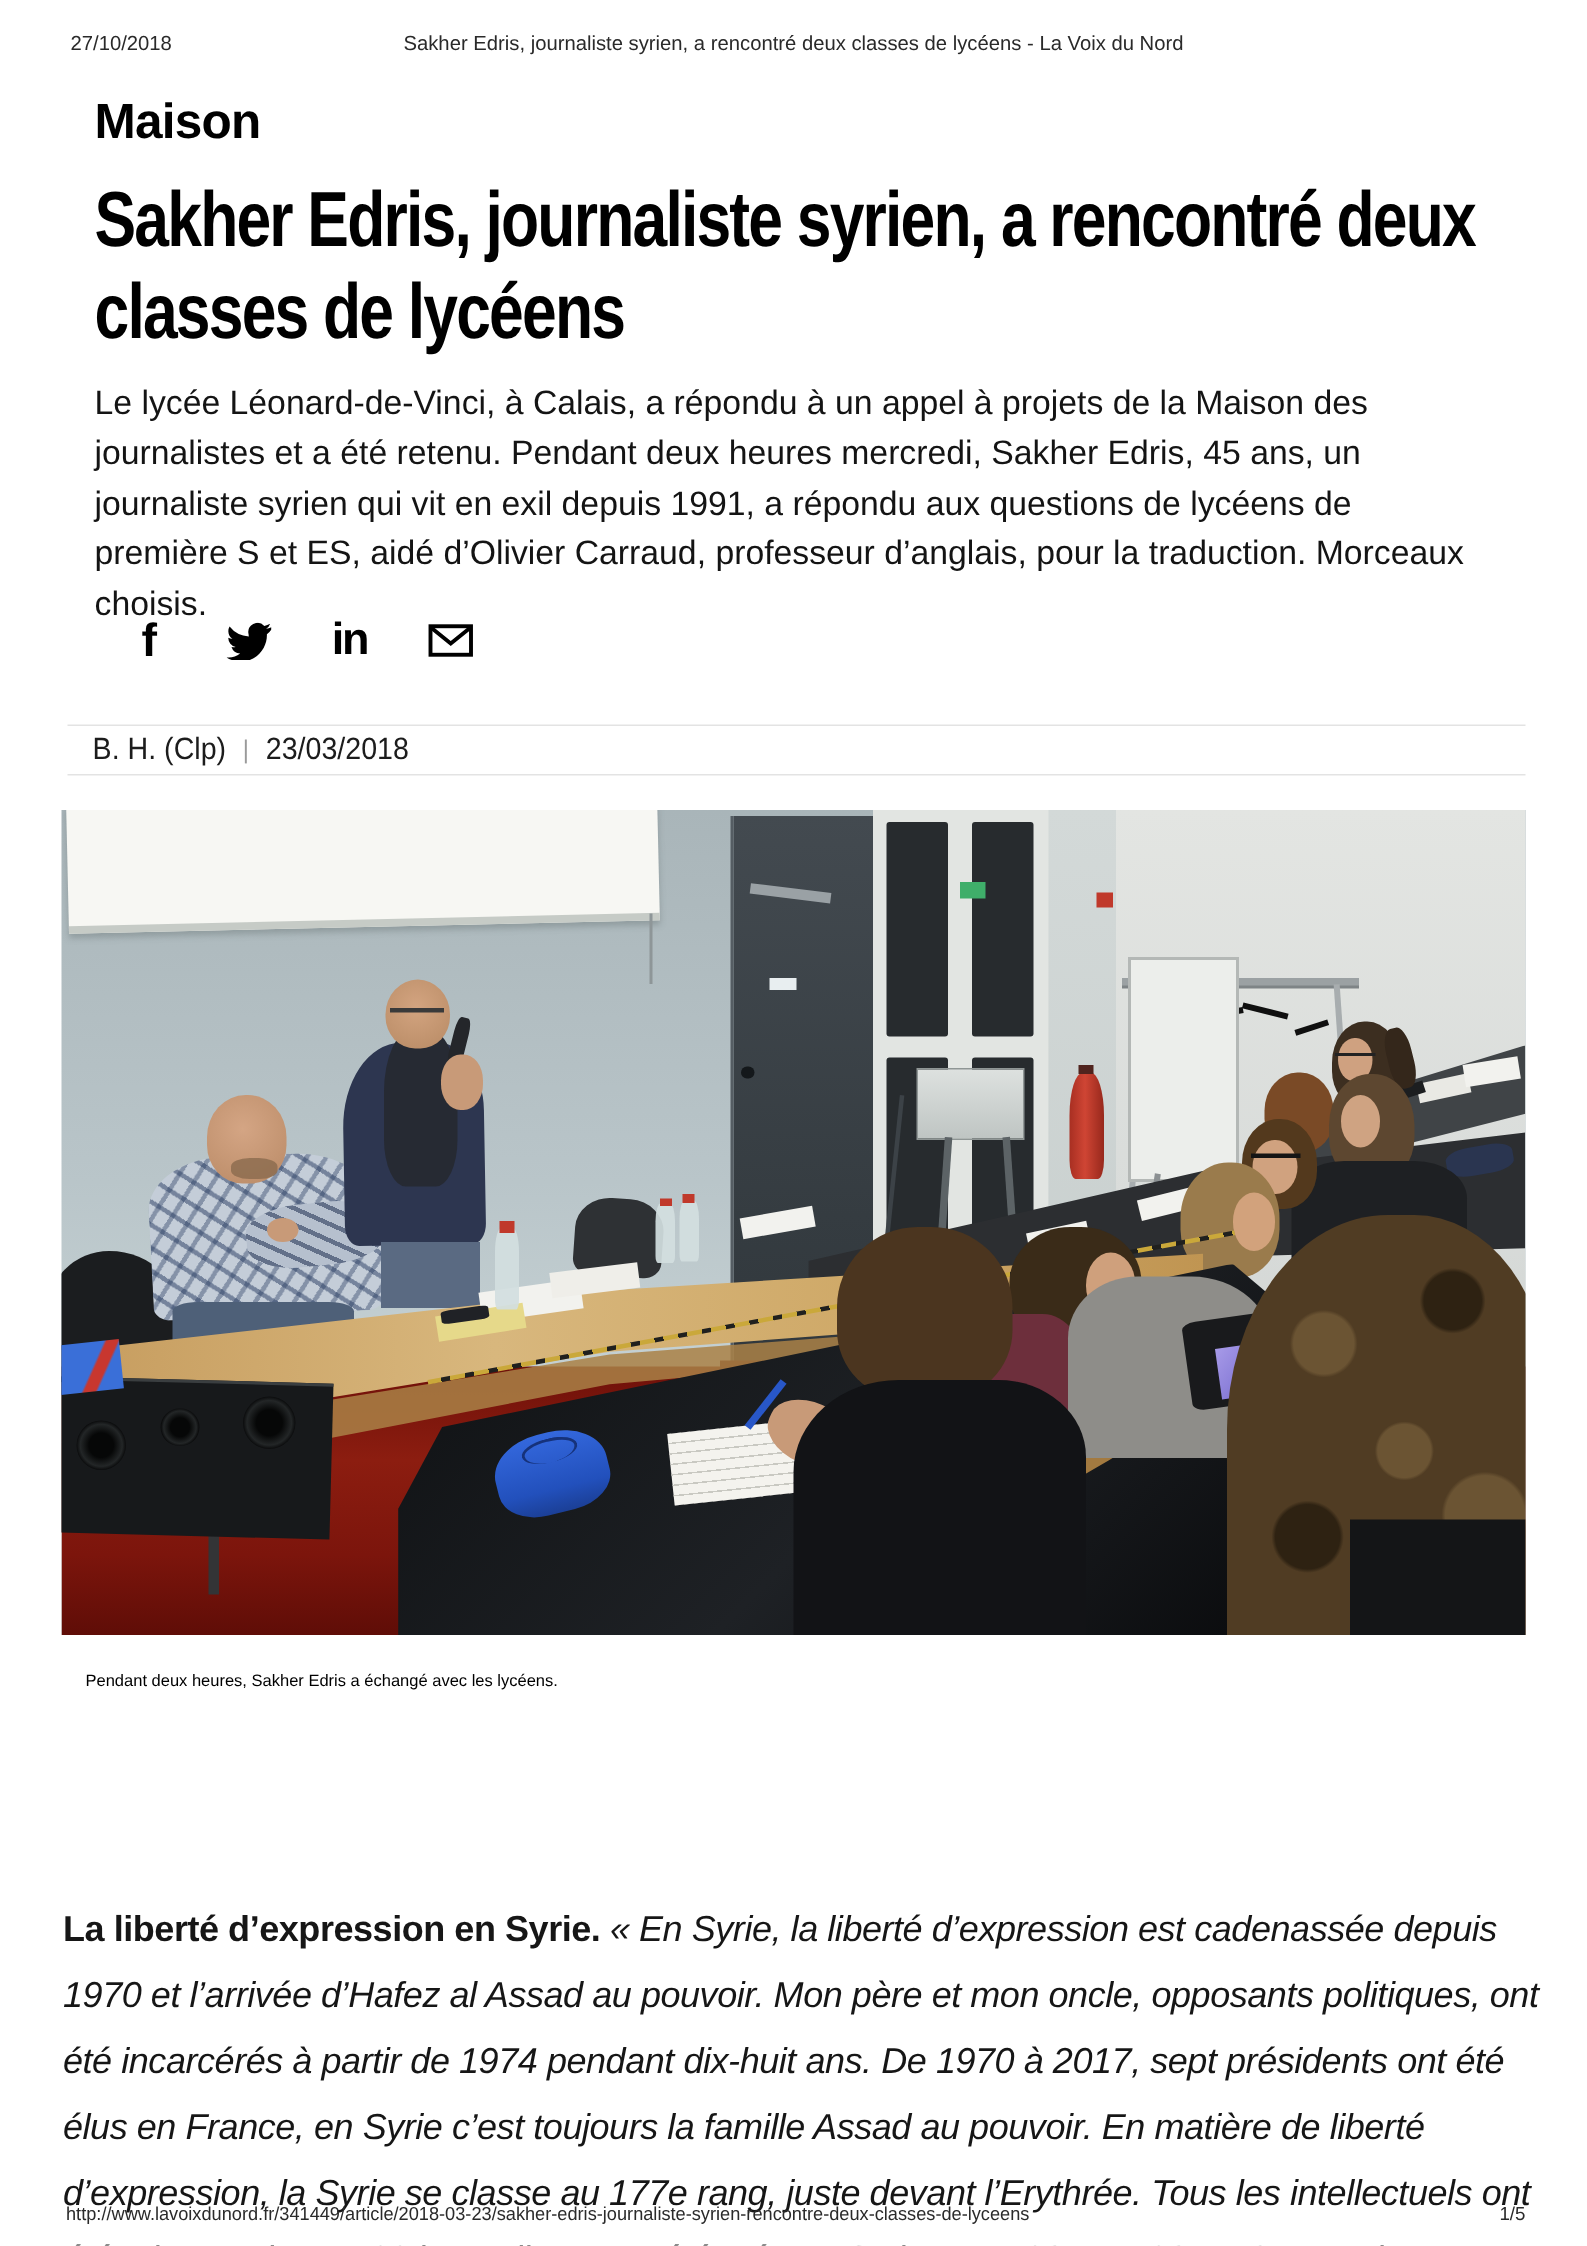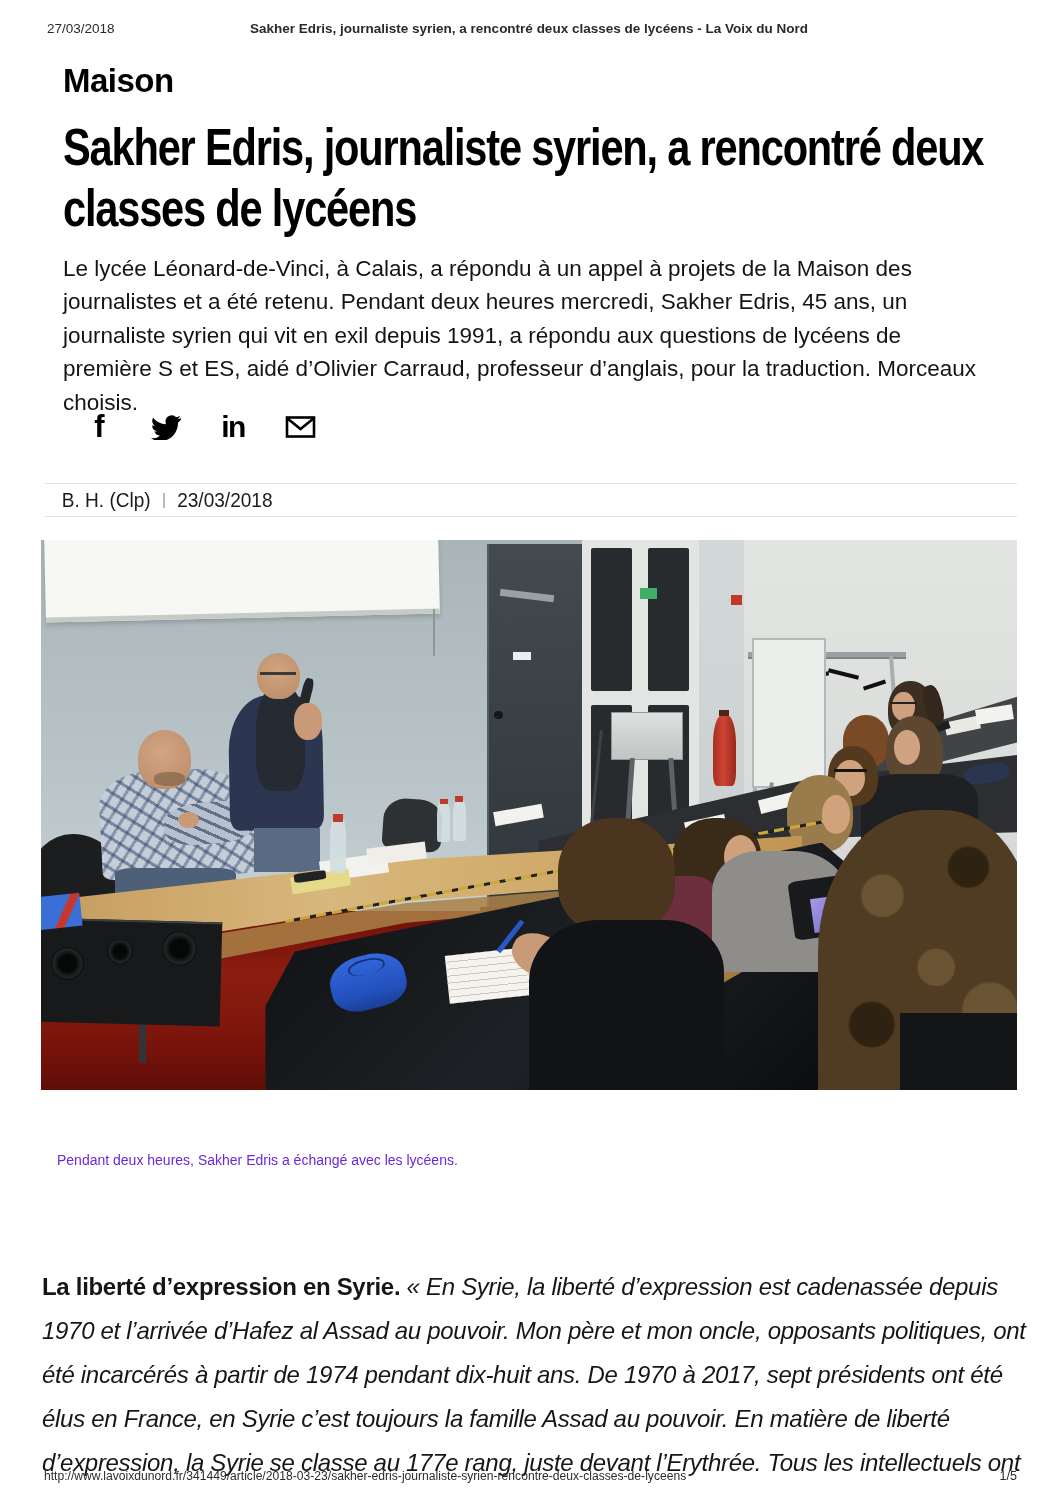--- a/index.html
+++ b/index.html
@@ -3,42 +3,42 @@
 <meta charset="utf-8">
 <style>
   html,body{margin:0;padding:0;}
   body{
     width:1058px;height:1497px;position:relative;background:#fff;
     font-family:"Liberation Sans",sans-serif;color:#000;overflow:hidden;
   }
   
   .hdr{position:absolute;top:21px;left:0;width:1058px;font-size:13.5px;color:#2a2a2a;}
   .hdr-date{position:absolute;left:47px;top:0;}
-  .hdr-doc{display:block;text-align:center;font-weight:bold;}
+  .hdr-doc{display:block;text-align:center;}
   .pfooter{position:absolute;top:1469px;left:44px;width:973px;font-size:12.5px;color:#2a2a2a;}
   .pfooter .url{display:inline-block;transform:scaleX(.97);transform-origin:0 50%;}
   .pfooter .pg{position:absolute;right:0;top:0;}
   
   .section-title{position:absolute;left:63px;top:62px;font-size:33px;font-weight:bold;letter-spacing:-.5px;}
   .headline{position:absolute;left:63px;top:117px;font-size:52px;line-height:61px;font-weight:bold;
     letter-spacing:-1.5px;transform:scaleX(.80);transform-origin:0 0;white-space:nowrap;}
   .lead{position:absolute;left:63px;top:229px;width:928px;font-size:22.5px;line-height:33.6px;color:#141414;}
   
   .share{position:absolute;left:84px;top:411px;height:32px;display:flex;align-items:center;gap:37px;}
   .share .sbtn{display:flex;align-items:center;justify-content:center;min-width:30px;height:32px;cursor:pointer;}
   .icon-f{font-size:31px;font-weight:bold;letter-spacing:-1px;line-height:30px;}
   .icon-in{font-size:30px;font-weight:bold;letter-spacing:-1.5px;line-height:30px;}
   
   .byline-row{position:absolute;left:45px;top:483px;width:972px;height:32px;
     border-top:1px solid #e3e3e3;border-bottom:1px solid #e3e3e3;display:flex;align-items:center;}
   .byline-in{display:flex;align-items:center;padding-left:18px;font-size:20.5px;color:#1c1c1c;
     transform:scaleX(.93);transform-origin:0 50%;}
   .byline-sep{color:#9a9a9a;font-weight:300;font-size:17px;padding:0 12px;}
   
-  .caption{position:absolute;left:57px;top:1152px;font-size:14px;color:#6d28d9;}
+  .caption{position:absolute;left:57px;top:1115px;font-size:11px;color:#000000;}
   .body-par{position:absolute;left:42px;top:1241px;width:998px;font-size:24px;line-height:44px;
     color:#161616;letter-spacing:-.3px;}
   .body-par .lead-in{font-weight:bold;}
   .body-par .quote{font-style:italic;}
   
   .photo{position:absolute;left:41px;top:540px;width:976px;height:550px;overflow:hidden;
     background:linear-gradient(180deg,#a9b5b9 0%,#b9c5c9 45%,#c8d4d6 75%,#cdd7d8 100%);}
   .photo *{position:absolute;}
   .ph-wallR{left:55.4%;top:0;width:44.6%;height:78%;
     background:linear-gradient(180deg,#e3e5e2 0%,#d9dcda 60%,#cfd3d1 100%);}
@@ -196,21 +196,21 @@
       radial-gradient(circle at 70% 20%,#2e2212 0 7%,transparent 8%),
       radial-gradient(circle at 55% 55%,#6b5433 0 9%,transparent 10%),
       radial-gradient(circle at 25% 75%,#2e2212 0 8%,transparent 9%),
       radial-gradient(circle at 80% 70%,#6b5433 0 10%,transparent 11%);}
   .ph-f4-body{left:88%;top:86%;width:12%;height:14%;background:#141517;}
 </style>
 </head>
 <body>
 
 <div class="hdr">
-  <span class="hdr-date">27/03/2018</span>
+  <span class="hdr-date">27/10/2018</span>
   <span class="hdr-doc">Sakher Edris, journaliste syrien, a rencontré deux classes de lycéens - La Voix du Nord</span>
 </div>
 
 <div class="section-title">Maison</div>
 <div class="headline">
   <span>Sakher Edris, journaliste syrien, a rencontré deux</span><br>
   <span>classes de lycéens</span>
 </div>
 
 <p class="lead">Le lycée Léonard-de-Vinci, à Calais, a répondu à un appel à projets de la Maison des journalistes et a été retenu. Pendant deux heures mercredi, Sakher Edris, 45 ans, un journaliste syrien qui vit en exil depuis 1991, a répondu aux questions de lycéens de première S et ES, aidé d’Olivier Carraud, professeur d’anglais, pour la traduction. Morceaux choisis.</p>

